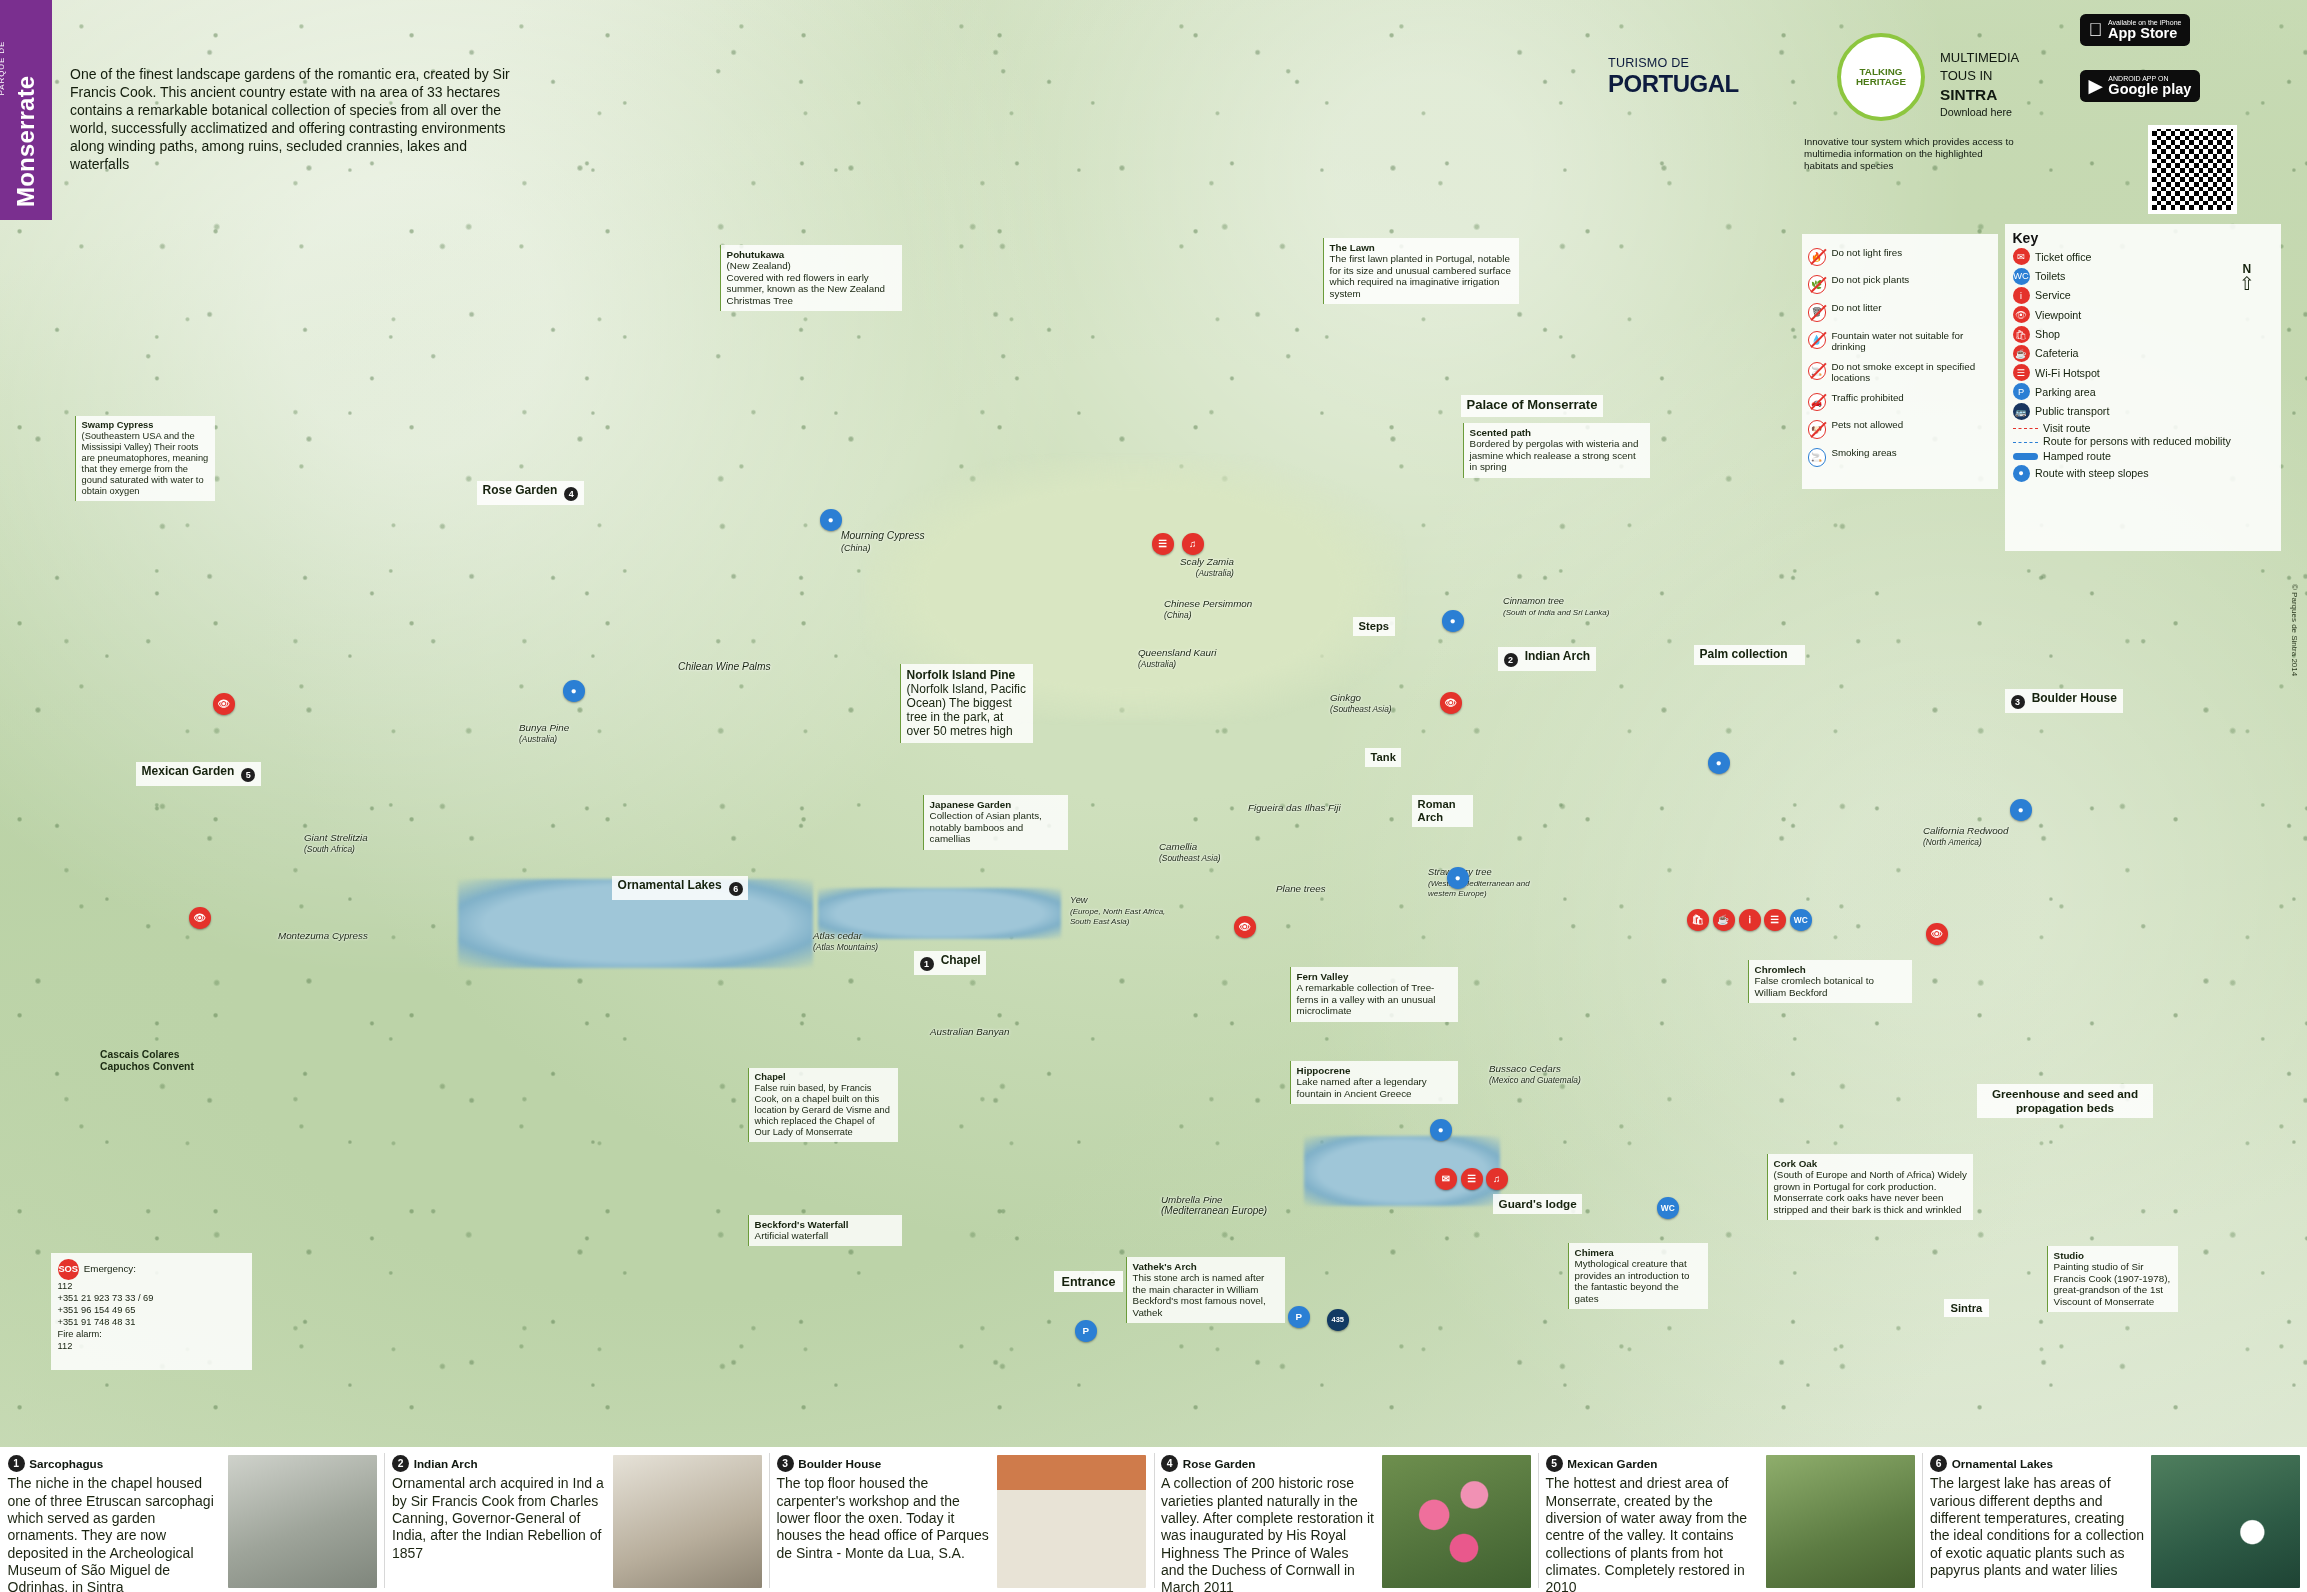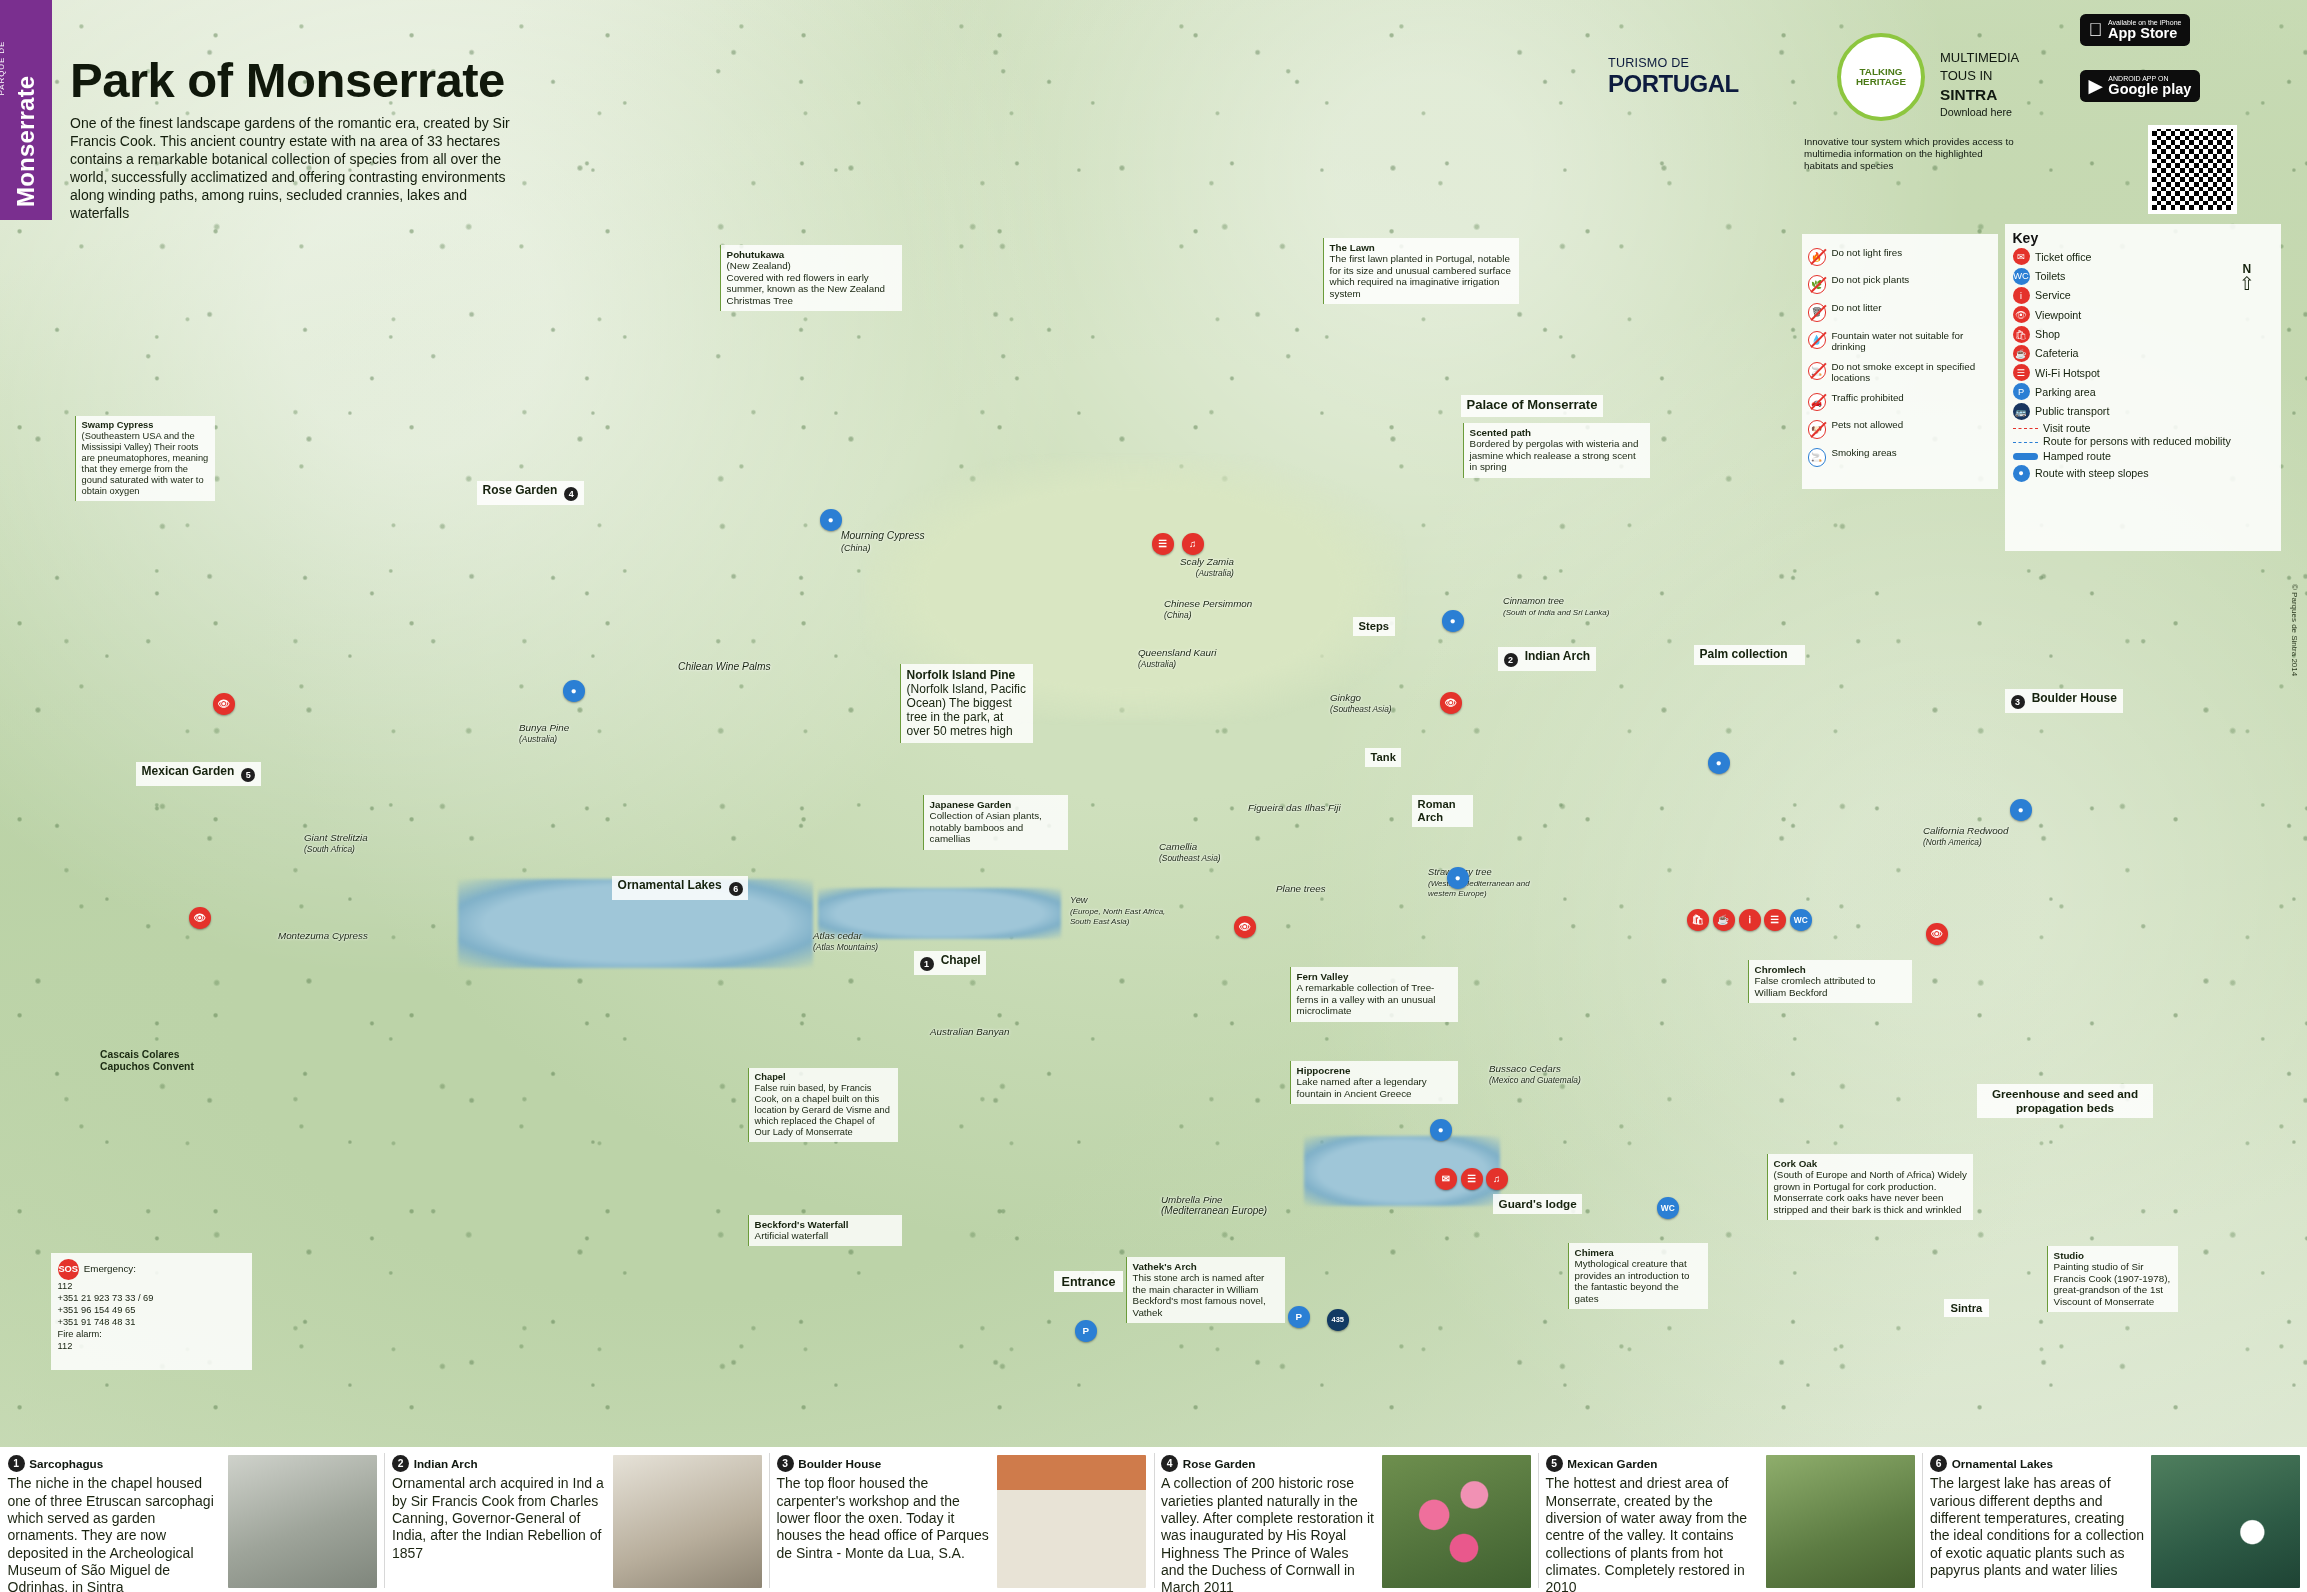--- a/index.html
+++ b/index.html
@@ -265,21 +265,20 @@
     <div class="lake" style="left:1304px;top:1136px;width:196px;height:70px;"></div>
     <div class="lake" style="left:818px;top:888px;width:243px;height:51px;"></div>
   </div>
 
   <div id="spine">
     <div class="v-text">Monserrate</div>
     <div class="v-small">PARQUE DE</div>
   </div>
 
   <div id="title-block">
-    <h1>Park of Monserrate</h1>
     <p>One of the finest landscape gardens of the romantic era, created by Sir Francis Cook. This ancient country estate with na area of 33 hectares contains a remarkable botanical collection of species from all over the world, successfully acclimatized and offering contrasting environments along winding paths, among ruins, secluded crannies, lakes and waterfalls</p>
   </div>
 
 
   <div id="pt-logo">
     <div class="t1">TURISMO DE</div>
     <div class="t2">PORTUGAL</div>
   </div>
 
   <div id="talking-heritage">
@@ -494,21 +493,21 @@
     <span class="b">This stone arch is named after the main character in William Beckford's most famous novel, Vathek</span>
   </div>
 
   <div class="callout" style="left:1568px;top:1243px;width:140px;font-size:9.8px;">
     <span class="t">Chimera</span>
     <span class="b">Mythological creature that provides an introduction to the fantastic beyond the gates</span>
   </div>
 
   <div class="callout" style="left:1748px;top:960px;width:164px;font-size:9.8px;">
     <span class="t">Chromlech</span>
-    <span class="b">False cromlech attributed to William Beckford</span>
+    <span class="b">False cromlech botanical to William Beckford</span>
   </div>
 
   <div class="callout" style="left:1767px;top:1154px;width:206px;font-size:9.8px;">
     <span class="t">Cork Oak</span>
     <span class="b">(South of Europe and North of Africa) Widely grown in Portugal for cork production. Monserrate cork oaks have never been stripped and their bark is thick and wrinkled</span>
   </div>
 
   <div class="callout" style="left:2047px;top:1246px;width:131px;font-size:9.8px;">
     <span class="t">Studio</span>
     <span class="b">Painting studio of Sir Francis Cook (1907-1978), great-grandson of the 1st Viscount of Monserrate</span>

